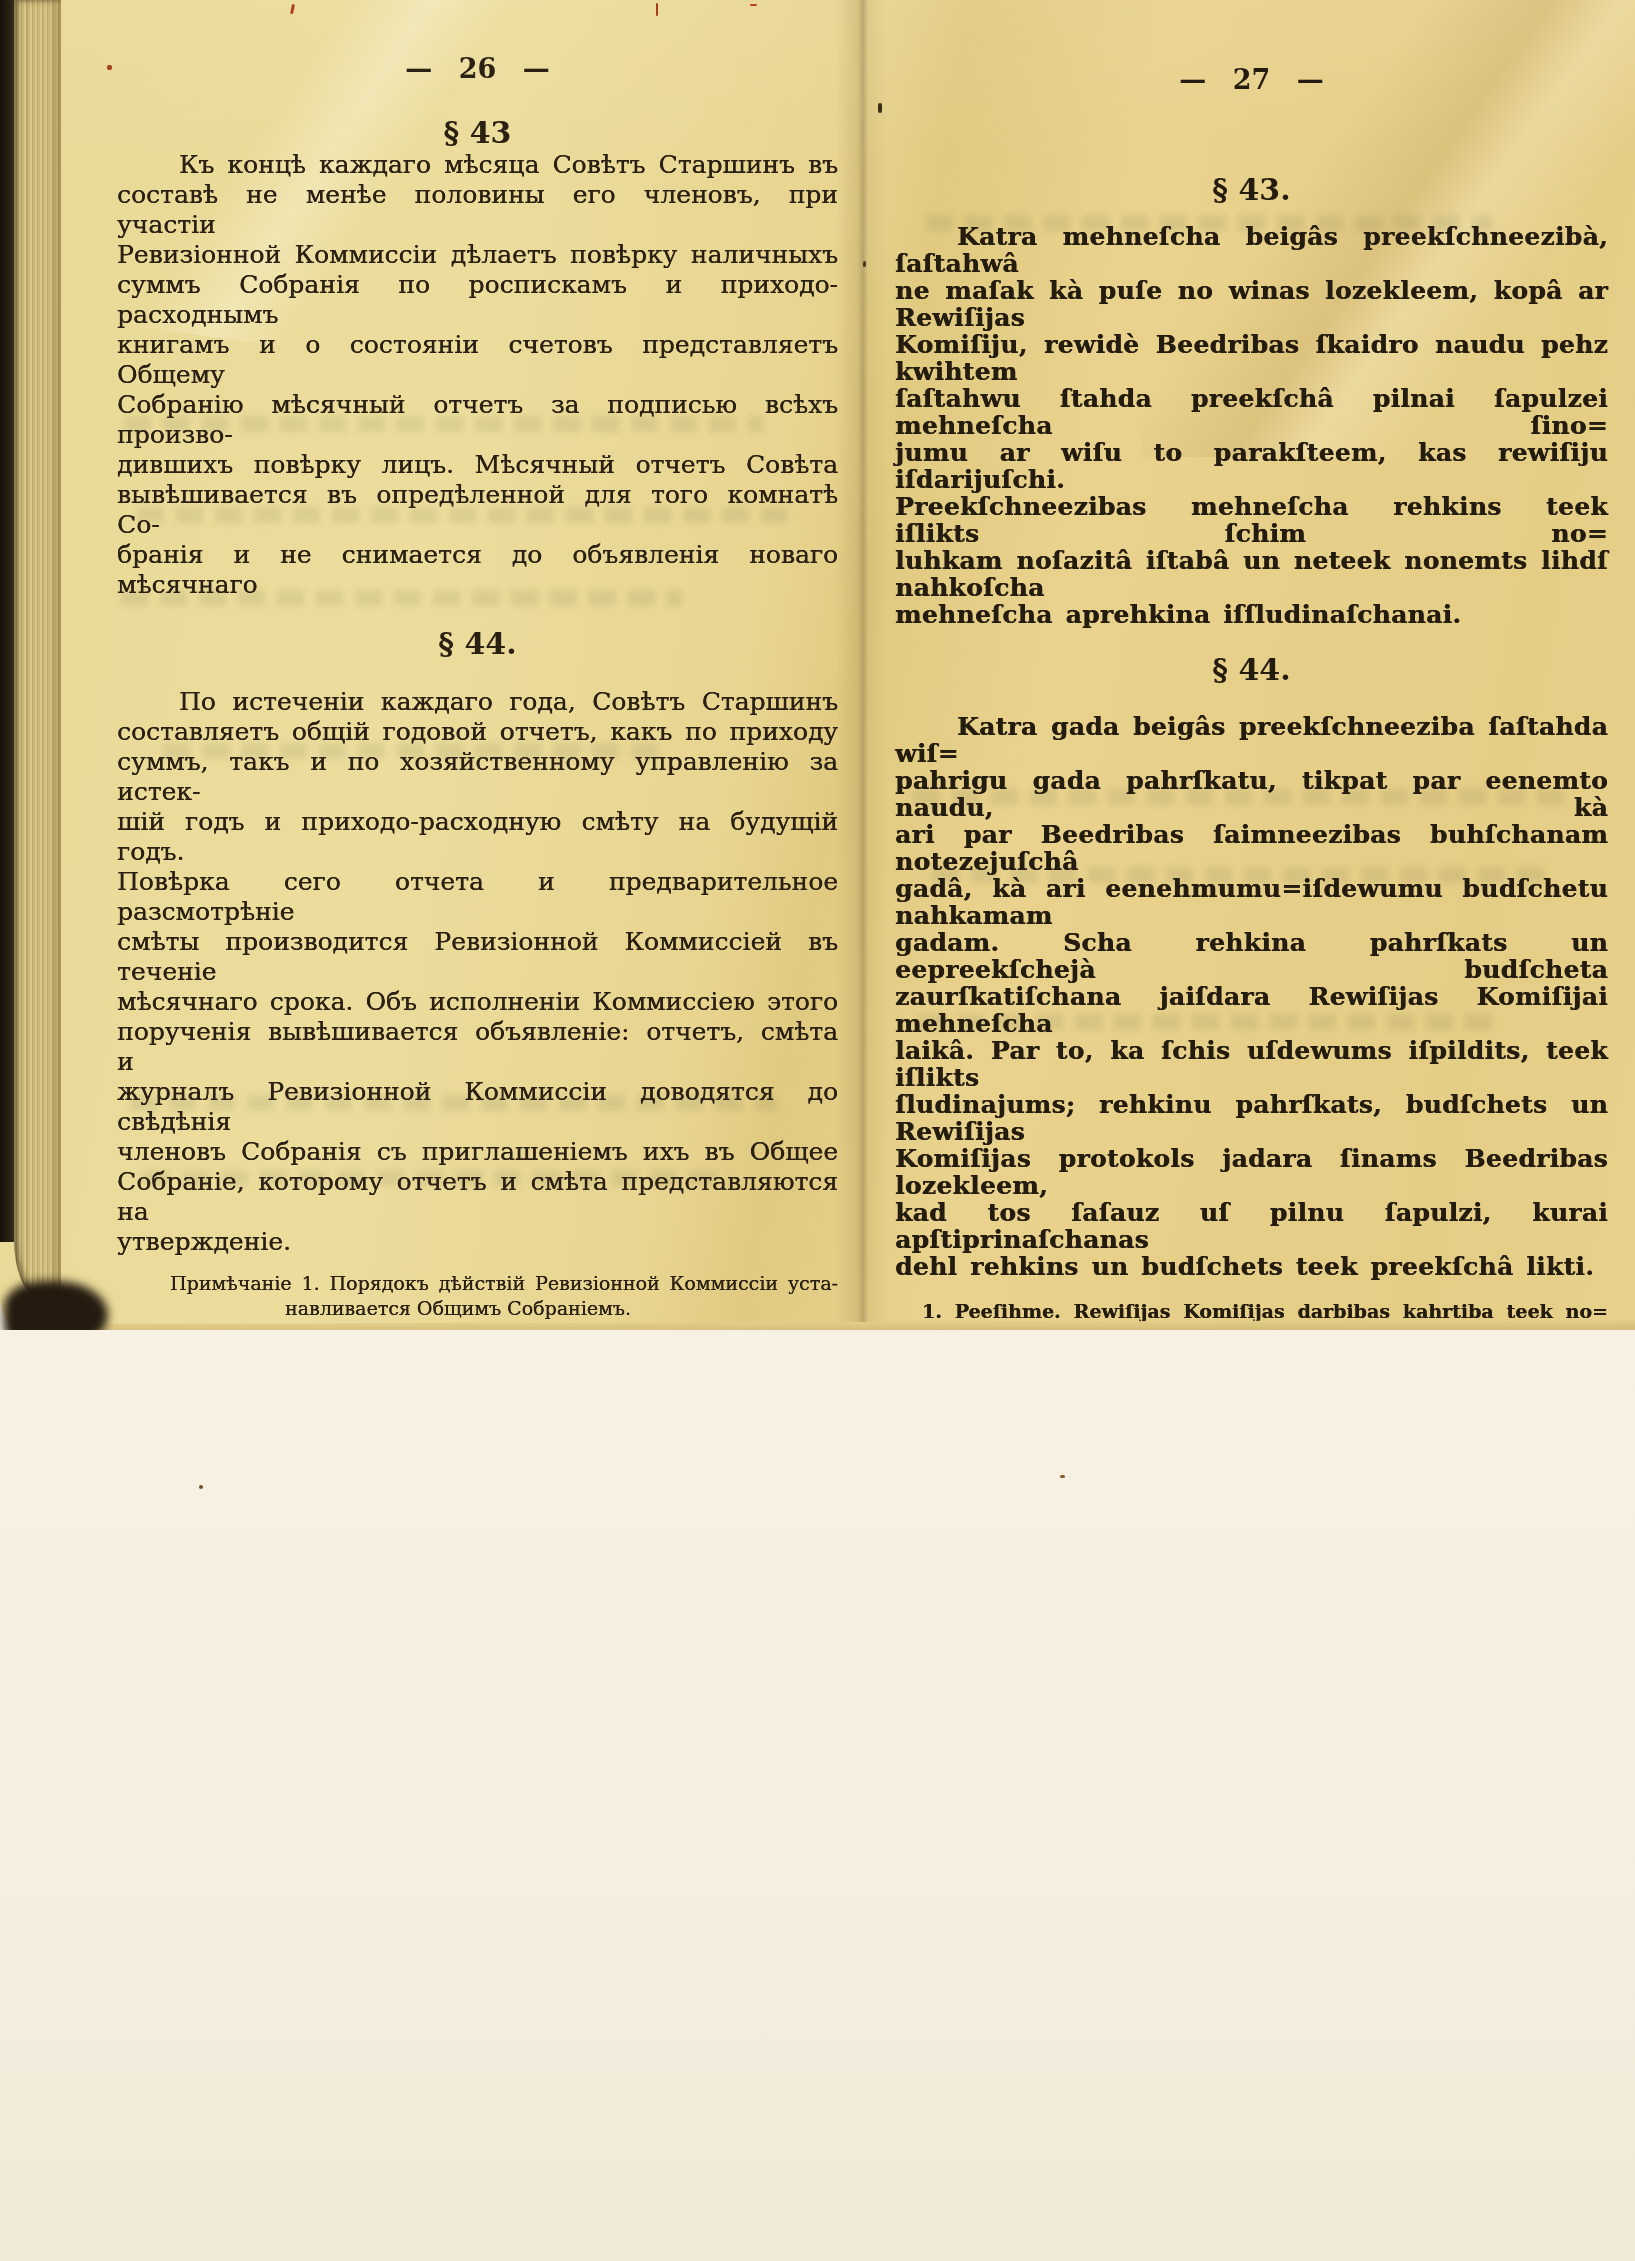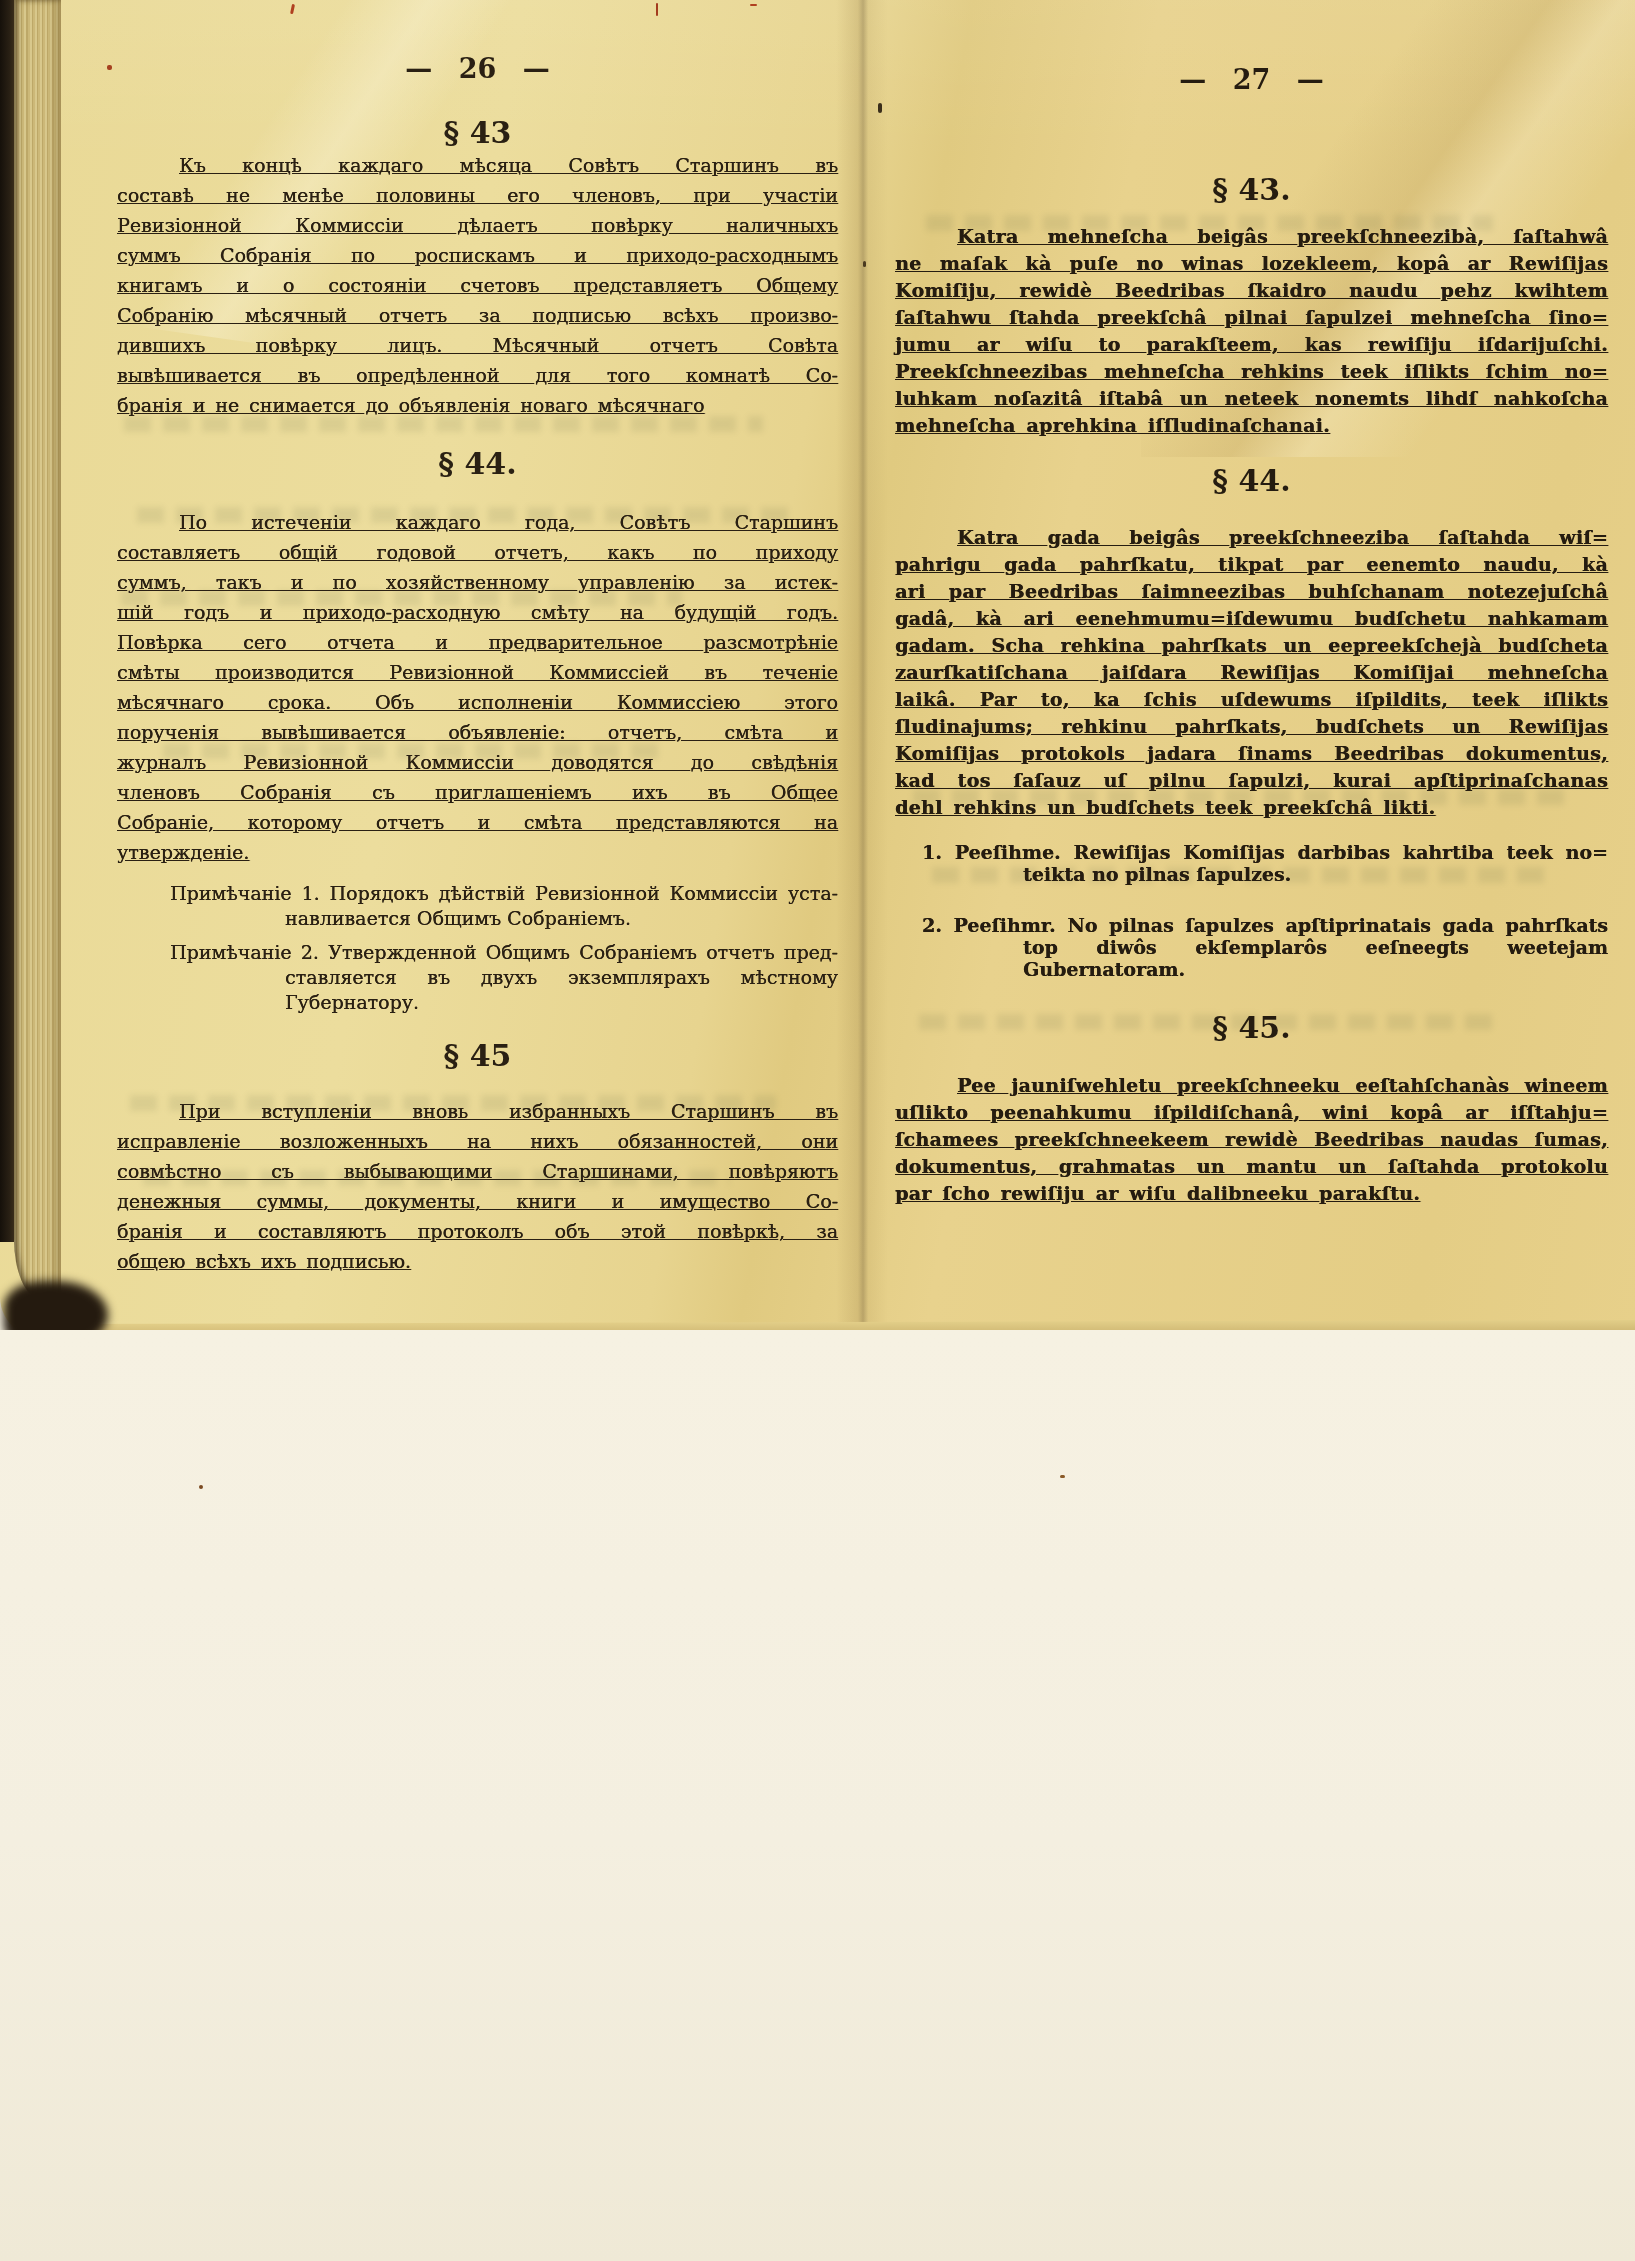--- a/index.html
+++ b/index.html
@@ -43,22 +43,22 @@
   .gutter-step{position:absolute;left:843px;top:1343px;width:38px;height:11.7px;
     background:linear-gradient(180deg,#dcc884,#c3ab68);border-radius:0 0 4.6px 4.6px;}
   
   .col{position:absolute;color:#2a2013;}
   .col.left{left:117px;top:52px;width:721px;}
   .col.right{left:895px;top:63px;width:713px;color:#251c10;}
   .page-head{font-size:27px;line-height:33px;text-align:center;word-spacing:17px;font-weight:700;}
   .col.left  .page-head{margin-bottom:31px;}
   .col.right .page-head{margin-bottom:77px;}
   .sec-head{font-size:30px;line-height:34px;text-align:center;font-weight:700;}
-  .para .tline{font-size:19px;line-height:30px;text-align:justify;text-align-last:justify;
-    word-spacing:3.9px;text-shadow:0.3px 0 0 currentColor;text-decoration:underline;}
+  .para .tline{font-size:25px;line-height:30px;text-align:justify;text-align-last:justify;
+    word-spacing:3.9px;text-shadow:0.3px 0 0 currentColor;}
   .para .tline:first-child{text-indent:62px;}
   .para .tline:last-child{text-align-last:left;}
   .col.right .para .tline{line-height:27px;font-weight:700;letter-spacing:0.3px;text-shadow:0.4px 0 0 currentColor;}
   .note .tline{font-size:19px;line-height:25px;text-align:justify;text-align-last:justify;
     padding-left:53px;text-shadow:0.2px 0 0 currentColor;}
   .note .tline:last-child{text-align-last:left;padding-left:168px;}
   .col.right .note .tline{line-height:22px;font-weight:700;padding-left:27px;}
   .col.right .note .tline:last-child{padding-left:128px;}
   
   .ghost{position:absolute;height:15.6px;opacity:.16;filter:blur(3.3px);
@@ -159,21 +159,21 @@
       <div class="sec-head" style="margin-top:25px;margin-bottom:26px;">§ 44.</div>
       <div class="para">
           <div class="tline">Katra gada beigâs preekſchneeziba ſaſtahda wiſ=</div>
           <div class="tline">pahrigu gada pahrſkatu, tikpat par eenemto naudu, kà</div>
           <div class="tline">ari par Beedribas ſaimneezibas buhſchanam notezejuſchâ</div>
           <div class="tline">gadâ, kà ari eenehmumu=iſdewumu budſchetu nahkamam</div>
           <div class="tline">gadam.  Scha rehkina pahrſkats un eepreekſchejà budſcheta</div>
           <div class="tline">zaurſkatiſchana jaiſdara Rewiſijas Komiſijai mehneſcha</div>
           <div class="tline">laikâ.  Par to, ka ſchis uſdewums iſpildits, teek iſlikts</div>
           <div class="tline">ſludinajums; rehkinu pahrſkats, budſchets un Rewiſijas</div>
-          <div class="tline">Komiſijas protokols jadara ſinams Beedribas dokumentus,</div>
+          <div class="tline">Komiſijas protokols jadara ſinams Beedribas lozekleem,</div>
           <div class="tline">kad tos ſaſauz uſ pilnu ſapulzi, kurai apſtiprinaſchanas</div>
           <div class="tline">dehl rehkins un budſchets teek preekſchâ likti.</div>
         </div>
 
       <div class="note" style="margin-top:19.6px;">
           <div class="tline">1. Peeſihme.  Rewiſijas Komiſijas darbibas kahrtiba teek no=</div>
           <div class="tline">teikta no pilnas ſapulzes.</div>
         </div>
       <div class="note" style="margin-top:29px;">
           <div class="tline">2. Peeſihmr.  No pilnas ſapulzes apſtiprinatais gada pahrſkats</div>

